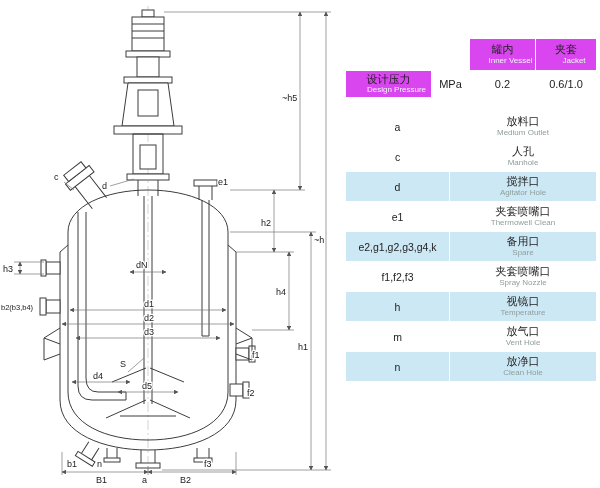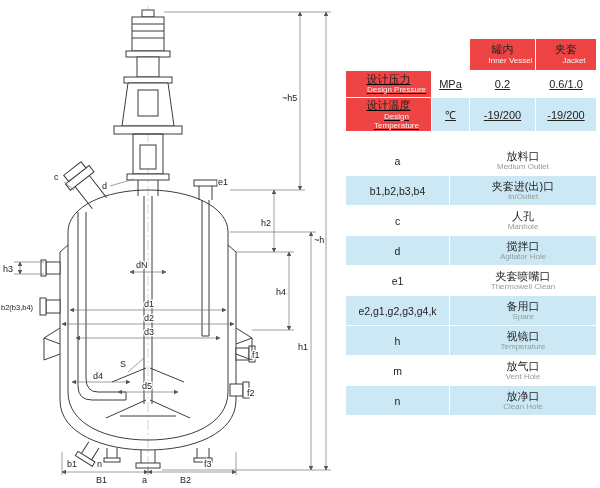--- a/index.html
+++ b/index.html
@@ -5,27 +5,27 @@
   * { margin:0; padding:0; box-sizing:border-box; }
   html,body { width:600px; height:488px; background:#fff; font-family:"Liberation Sans", sans-serif; }
   .page { position:relative; width:600px; height:488px; background:#fff; overflow:hidden; }
   .drawing { position:absolute; left:0; top:0; width:345px; height:488px; }
   .svglbl text { paint-order:stroke; stroke:#fff; stroke-width:2.5px; fill:#1a1a1a; }
   .tables { position:absolute; left:345px; top:38px; width:251px; }
   table { border-collapse:collapse; width:100%; table-layout:fixed; }
   td,th { border:1.5px solid #fff; text-align:center; vertical-align:middle; padding:1px 1px; font-weight:normal; }
   .zh { display:block; font-size:11px; color:#1f1f1f; line-height:1.25; }
   .en { display:block; font-size:8px; color:#8f9e9b; line-height:1.1; letter-spacing:0; }
-  .hdr { background:#ef4444; }
+  .hdr { background:#d946ef; }
   .hdr .en { color:#eef8f6;margin-left:16px; }
   .blank { background:#fff; border:1.5px solid #fff; }
   .rowA { background:#ffffff; }
   .rowB { background:#cde8f5; }
   .design-table tr:first-child th, .design-table tr:first-child td { height:32px; }
-  .design-table tr + tr th, .design-table tr + tr td { height:27px;text-decoration:underline; }
+  .design-table tr + tr th, .design-table tr + tr td { height:27px; }
   .design-table .val { font-size:11px; color:#222; }
   .usage-table { margin-top:13px; }
   .usage-table .hrow th { height:24px; }
   .usage-table td { height:30px; }
   .usage-table .sym { font-size:10.5px; color:#222; }
 </style>
 </head>
 <body>
 
 <div class="page">
@@ -199,53 +199,37 @@
       </tr>
       <tr>
         <th class="hdr">
           <span class="zh">设计压力</span>
           <span class="en">Design Pressure</span>
         </th>
         <td class="val rowA">MPa</td>
         <td class="val rowA">0.2</td>
         <td class="val rowA">0.6/1.0</td>
       </tr>
-      <tr>
-        <th class="hdr">
-          <span class="zh">设计温度</span>
-          <span class="en">Design Temperature</span>
-        </th>
-        <td class="val rowB">℃</td>
-        <td class="val rowB">-19/200</td>
-        <td class="val rowB">-19/200</td>
-      </tr>
     </tbody>
       </table>
 
     <table class="usage-table">
       <colgroup>
           <col style="width:104px">
           <col style="width:147px">
         </colgroup>
       <tbody>
 
       <tr class="rowA">
         <td class="sym">a</td>
         <td class="use">
           <span class="zh">放料口</span>
           <span class="en">Medium Outlet</span>
         </td>
       </tr>
-      <tr class="rowB">
-        <td class="sym">b1,b2,b3,b4</td>
-        <td class="use">
-          <span class="zh">夹套进(出)口</span>
-          <span class="en">In/Outlet</span>
-        </td>
-      </tr>
       <tr class="rowA">
         <td class="sym">c</td>
         <td class="use">
           <span class="zh">人孔</span>
           <span class="en">Manhole</span>
         </td>
       </tr>
       <tr class="rowB">
         <td class="sym">d</td>
         <td class="use">
@@ -260,20 +244,27 @@
           <span class="en">Thermowell Clean</span>
         </td>
       </tr>
       <tr class="rowB">
         <td class="sym">e2,g1,g2,g3,g4,k</td>
         <td class="use">
           <span class="zh">备用口</span>
           <span class="en">Spare</span>
         </td>
       </tr>
+      <tr class="rowA">
+        <td class="sym">f1,f2,f3</td>
+        <td class="use">
+          <span class="zh">夹套喷嘴口</span>
+          <span class="en">Spray Nozzle</span>
+        </td>
+      </tr>
       <tr class="rowB">
         <td class="sym">h</td>
         <td class="use">
           <span class="zh">视镜口</span>
           <span class="en">Temperature</span>
         </td>
       </tr>
       <tr class="rowA">
         <td class="sym">m</td>
         <td class="use">

